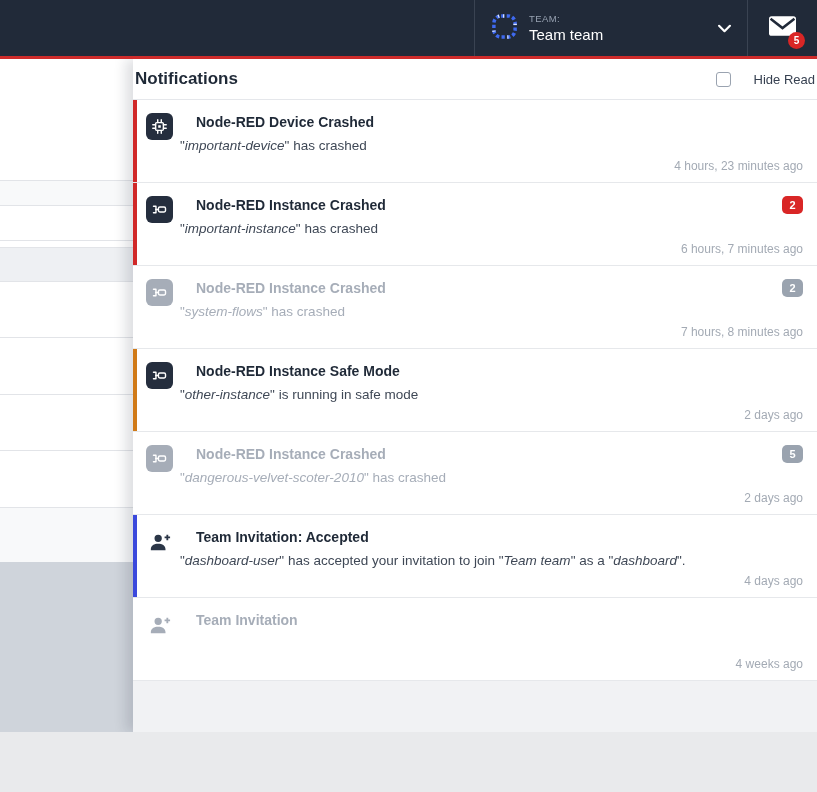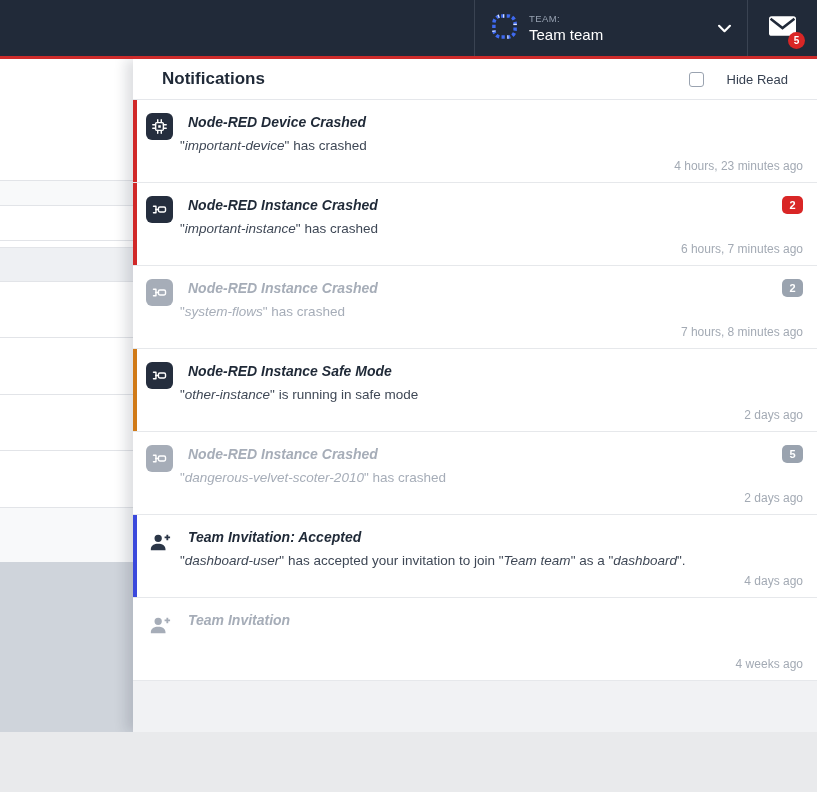--- a/index.html
+++ b/index.html
@@ -40,21 +40,21 @@
   .u-row  { position:absolute; left:0; right:0; }
 
   
   .panel {
     position:absolute; top:59px; left:133px; right:0; bottom:0;
     background:#f1f2f4; z-index:20; box-shadow:-7px 0 12px rgba(15,23,42,.14);
     display:flex; flex-direction:column;
   }
   .panel-header {
     height:41px; background:#fff; border-bottom:1px solid #e5e7eb;
-    display:flex; align-items:center; padding:0 29px; flex:0 0 auto;
+    display:flex; align-items:center; padding:0 2px; flex:0 0 auto;
   }
   .panel-title { font-size:17px; font-weight:700; color:#1f2937; }
   .hide-read { margin-left:auto; display:flex; align-items:center; gap:23px; cursor:pointer; }
   .hide-read input {
     appearance:none; -webkit-appearance:none; width:15px; height:15px;
     border:1px solid #9aa3b0; border-radius:3px; background:#fff; cursor:pointer;
   }
   .hide-read-label { font-size:13px; color:#374151; }
 
   .nlist { flex:0 0 auto; }
@@ -62,21 +62,21 @@
     position:relative; height:83px; background:#fff; border-bottom:1px solid #e6e8eb;
     padding:12px 14px 0 47px; cursor:pointer;
   }
   .accent-bar { position:absolute; left:0; top:0; bottom:0; width:4px; background:#d02828; }
   .nicon { position:absolute; left:13px; top:13px; width:27px; height:27px;
            display:flex; align-items:center; justify-content:center; }
   .nicon.boxed { background:#252e3e; border-radius:6px; }
   .nicon.plain { color:#2b3647; }
   .nrow.read .nicon.boxed { background:#a6adb8; }
   .nrow.read .nicon.plain { color:#a6adb8; }
-  .ntitle { font-size:14px; font-weight:700; color:#1f2937; margin:2px 8px 7px;font-style:italic; }
+  .ntitle { font-size:14px; font-weight:700; color:#1f2937; margin:2px 16px 7px; }
   .nbody  { font-size:13.5px; color:#3f4856; line-height:1.35; padding-right:40px; }
   .nbody em { font-style:italic; }
   .nrow.read .ntitle, .nrow.read .nbody { color:#a6adb8; }
   .ntime { position:absolute; right:14px; bottom:9px; font-size:12px; color:#a3aab4;text-align:right; }
   .nbadge {
     position:absolute; right:14px; top:13px; min-width:21px; height:18px; padding:0 6px;
     border-radius:5px; background:#d92626; color:#fff; font-weight:700; font-size:11px;
     display:flex; align-items:center; justify-content:center;
   }
 </style>

